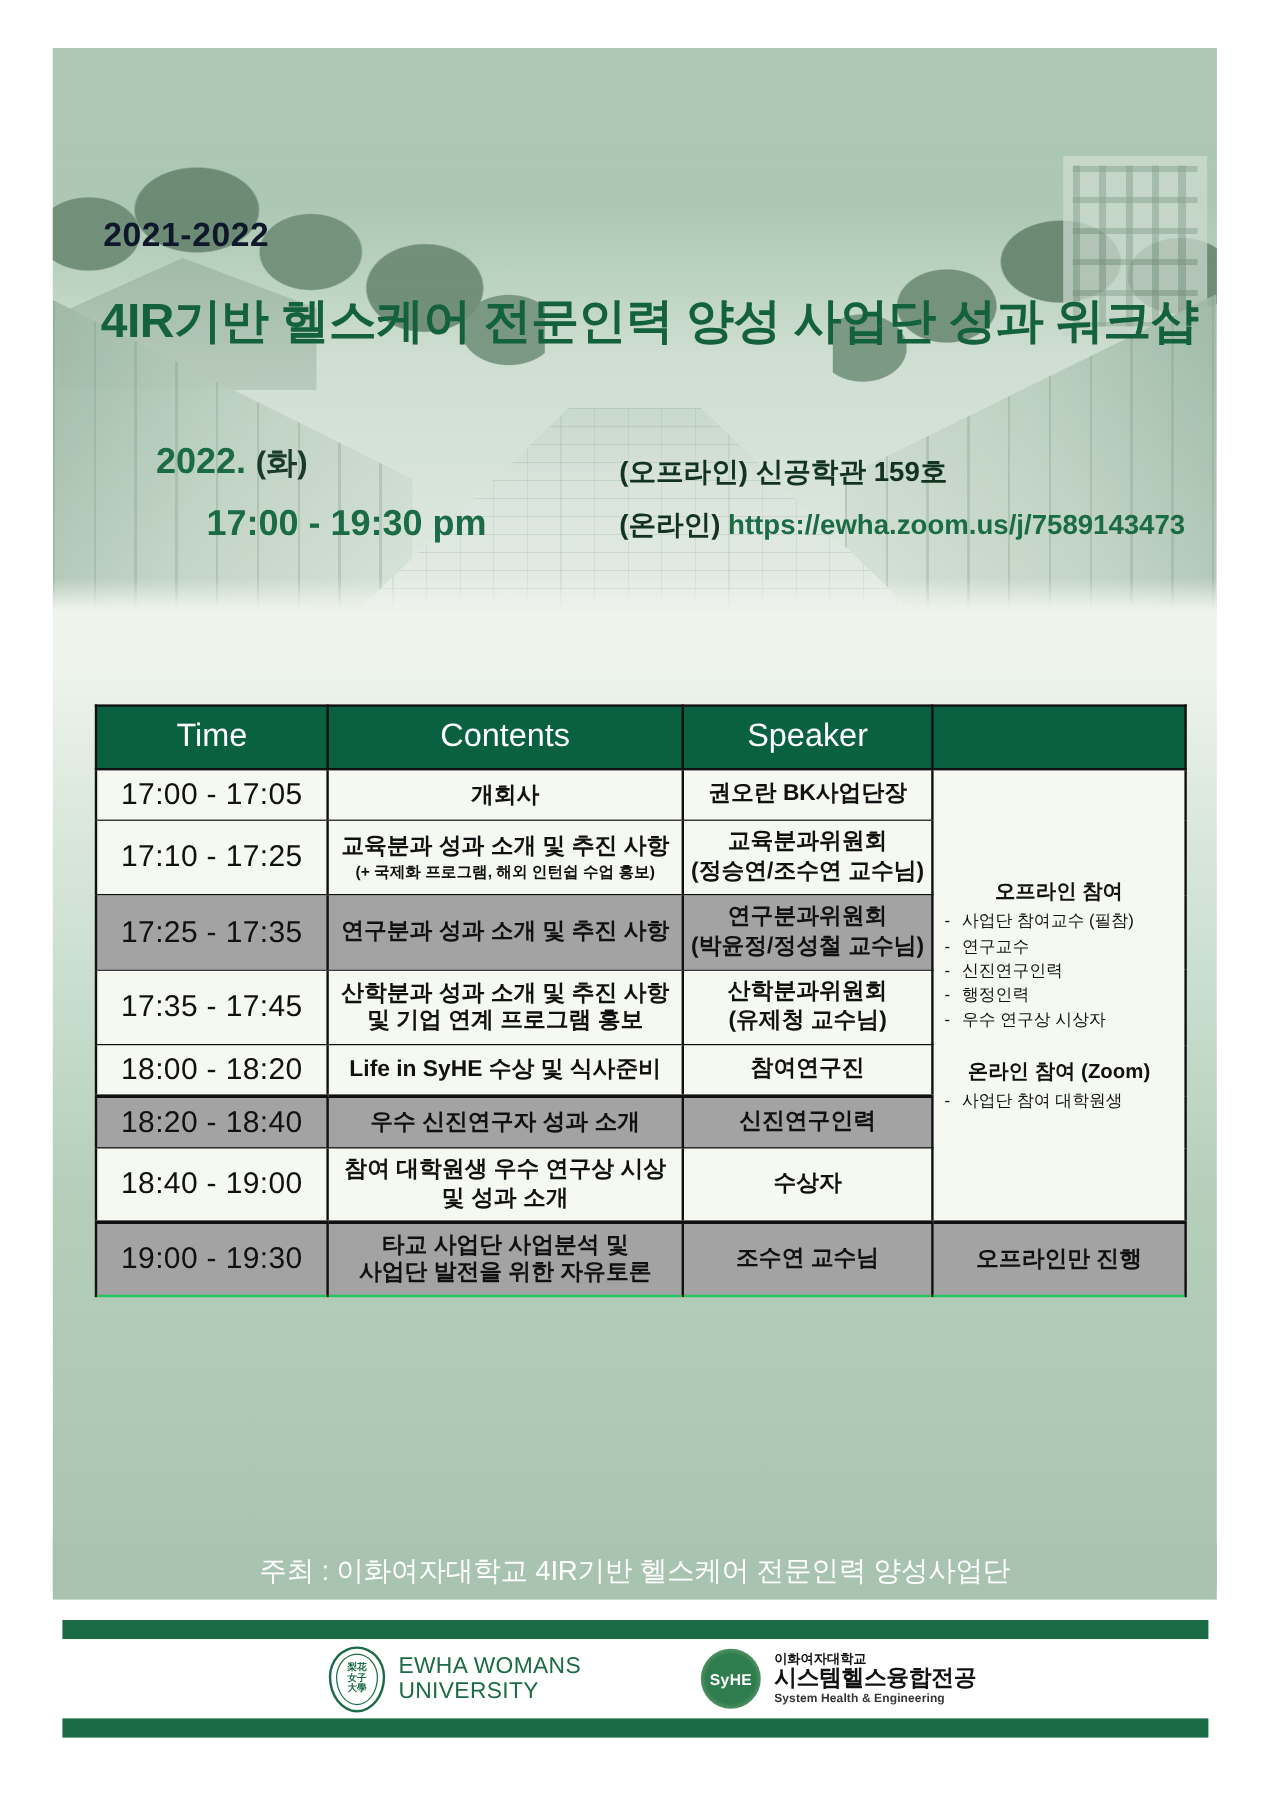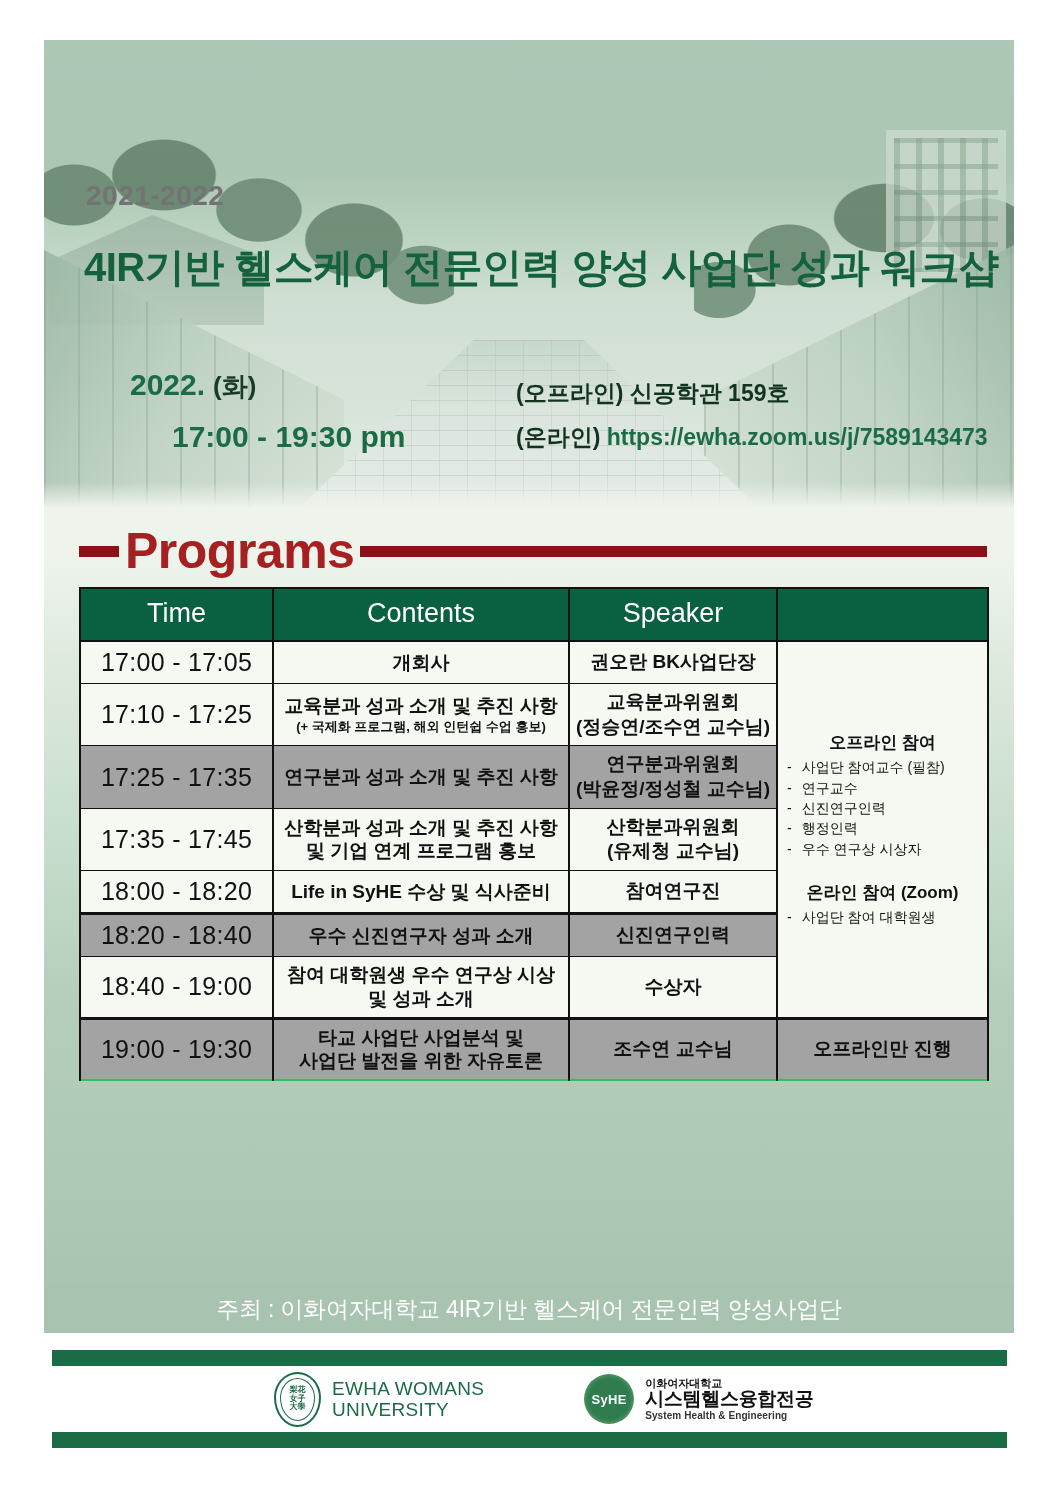--- a/index.html
+++ b/index.html
@@ -149,21 +149,21 @@
     position: absolute; left: 0; right: 0; bottom: 0; height: 26px;
     background: linear-gradient(180deg, rgba(238,243,236,0) 0%, rgba(238,243,236,1) 100%);
   }
 
   
   .years {
     position: absolute;
     left: 86px; top: 180px;
     font-size: 28px;
     font-weight: 700;
-    color: #737373;
+    color: #0f172a;
     letter-spacing: .5px;
   }
   .main-title {
     position: absolute;
     left: 84px; top: 240px;
     width: 910px;
     font-size: 40px;
     font-weight: 700;
     color: #13623d;
     letter-spacing: -.5px;
@@ -402,25 +402,20 @@
     <span class="date-year">2022.</span>
     <span class="date-dow">(화)</span>
   </div>
   <div class="time-line">17:00 - 19:30 pm</div>
 
   <div class="venue-offline">(오프라인) 신공학관 159호</div>
   <div class="venue-online">
     <span>(온라인) </span><span class="zoom-url">https://ewha.zoom.us/j/7589143473</span>
   </div>
 
-  <div class="programs-head">
-    <div class="pg-rule-left"></div>
-    <div class="pg-title">Programs</div>
-    <div class="pg-rule-right"></div>
-  </div>
 
   <table class="prog-table">
     <colgroup>
       <col class="c-time">
         <col class="c-contents">
         <col class="c-speaker">
         <col class="c-note">
     </colgroup>
     <thead>
       <tr>

